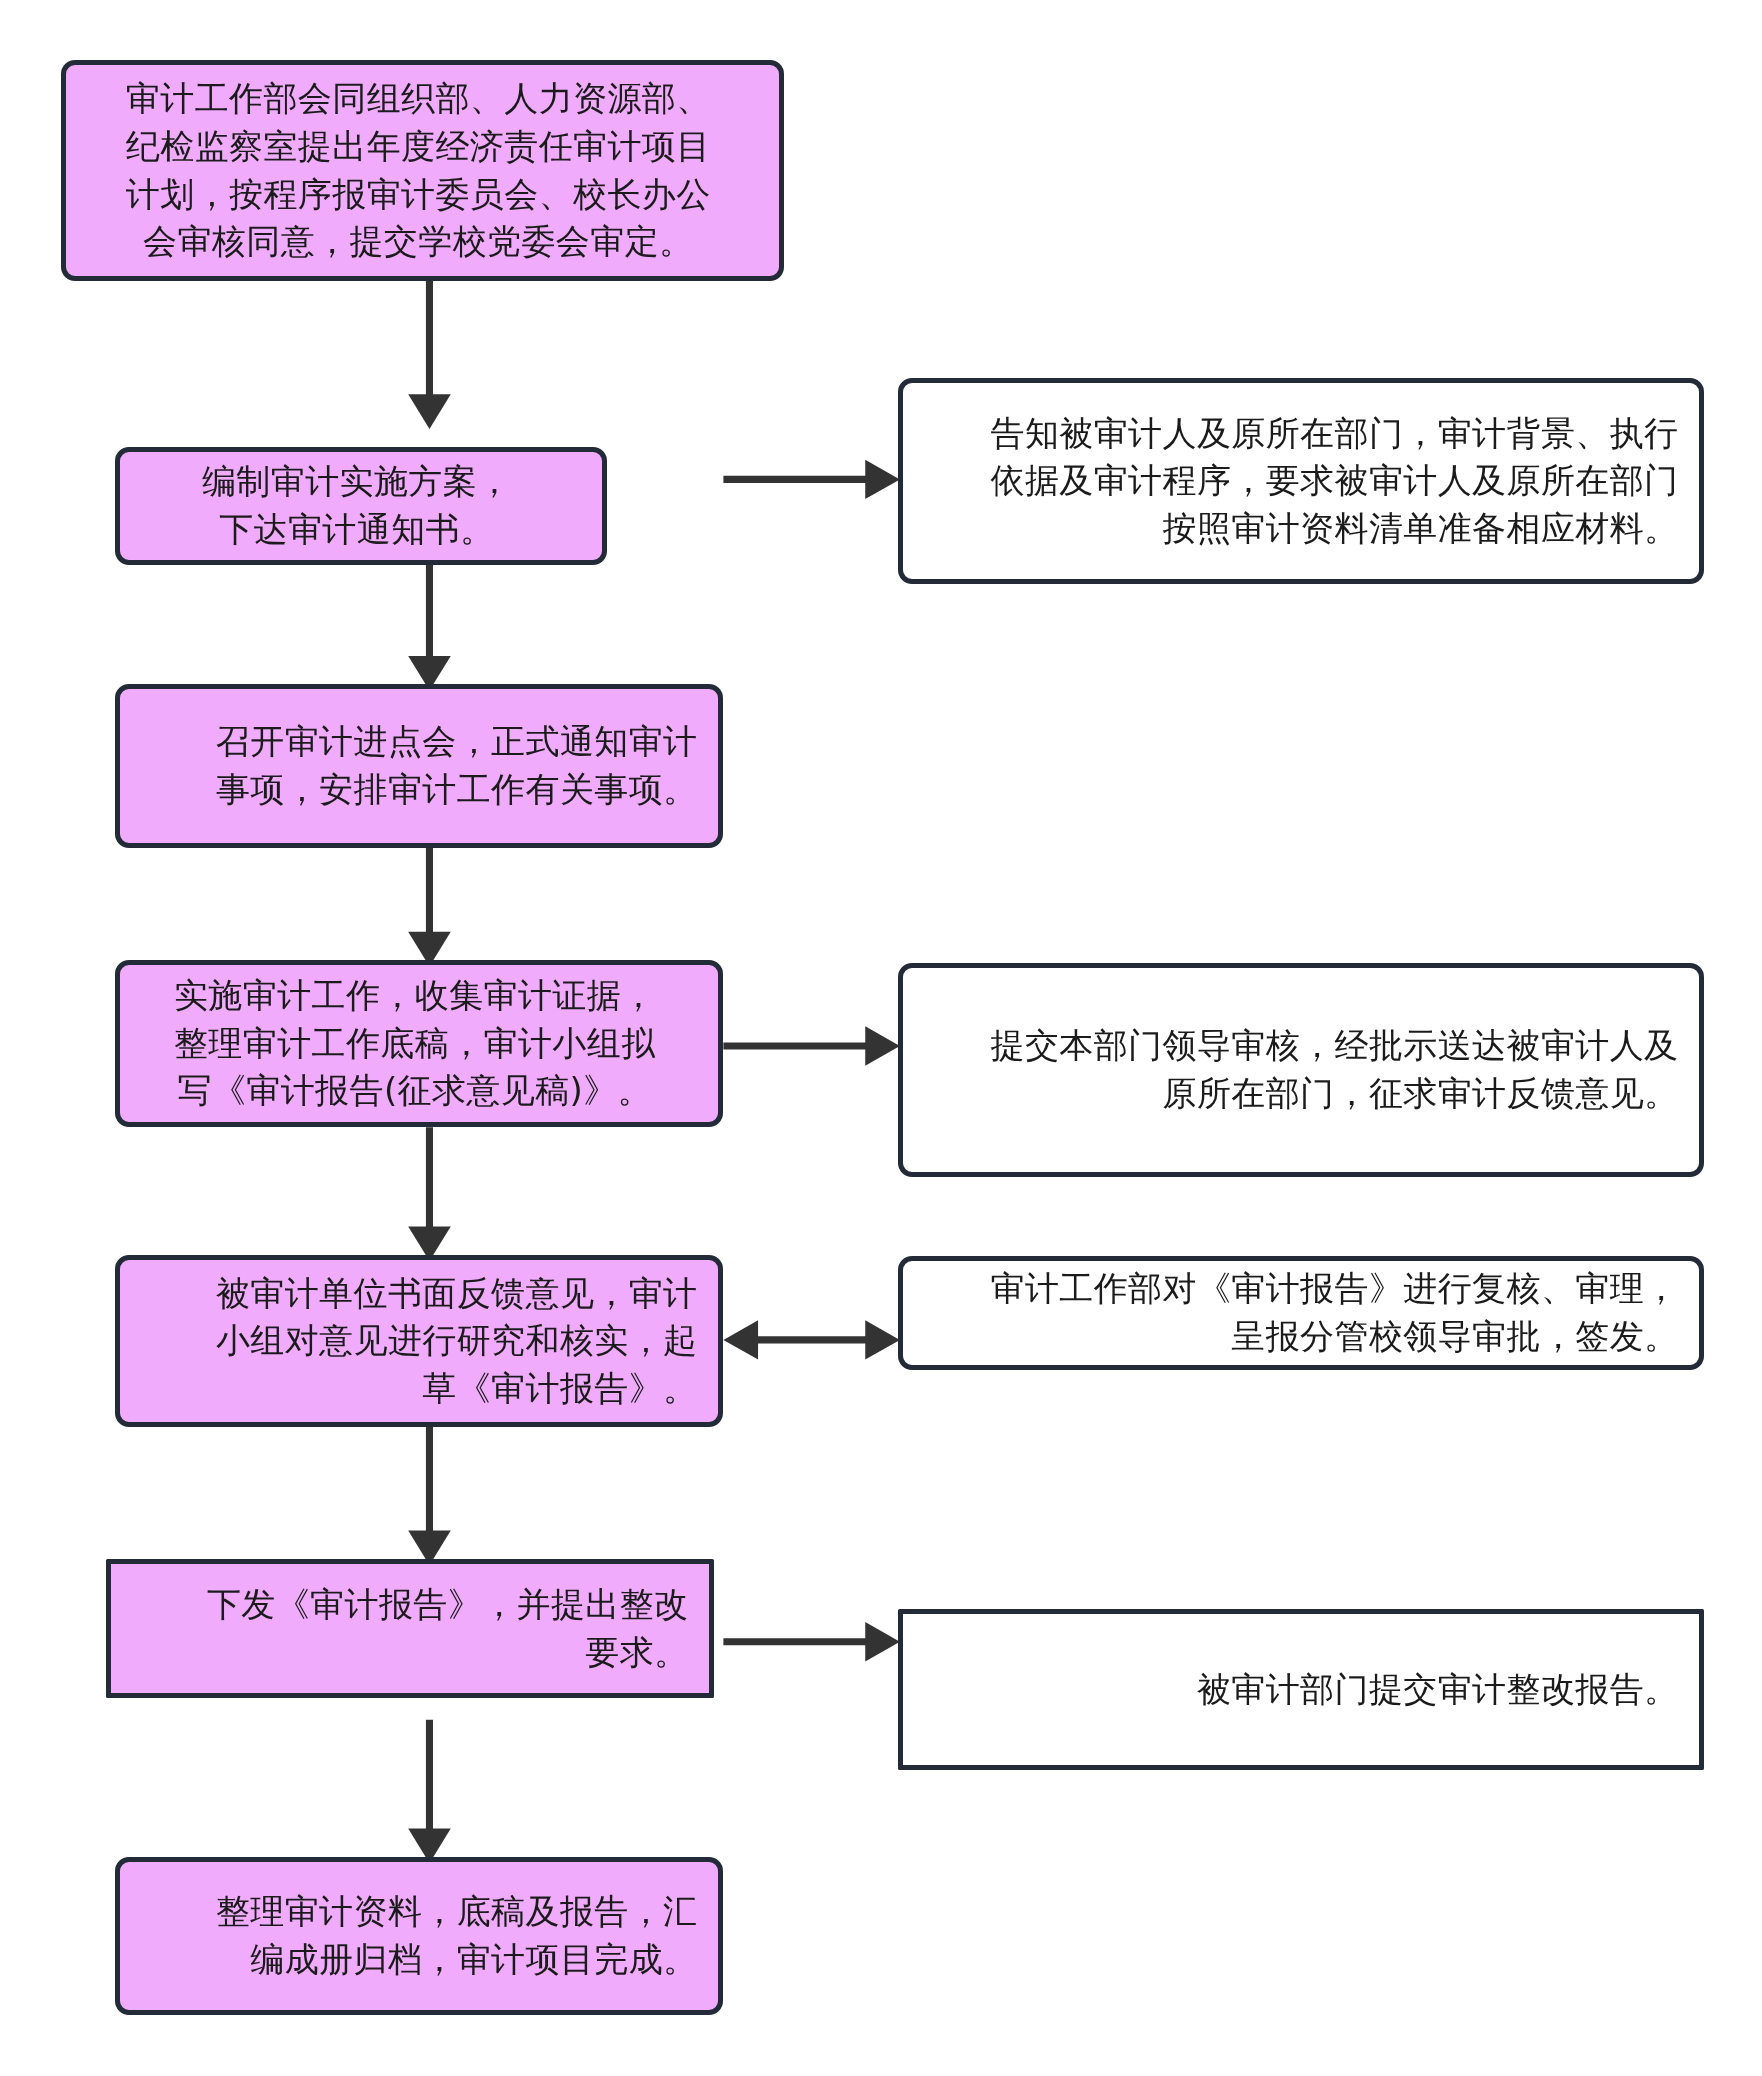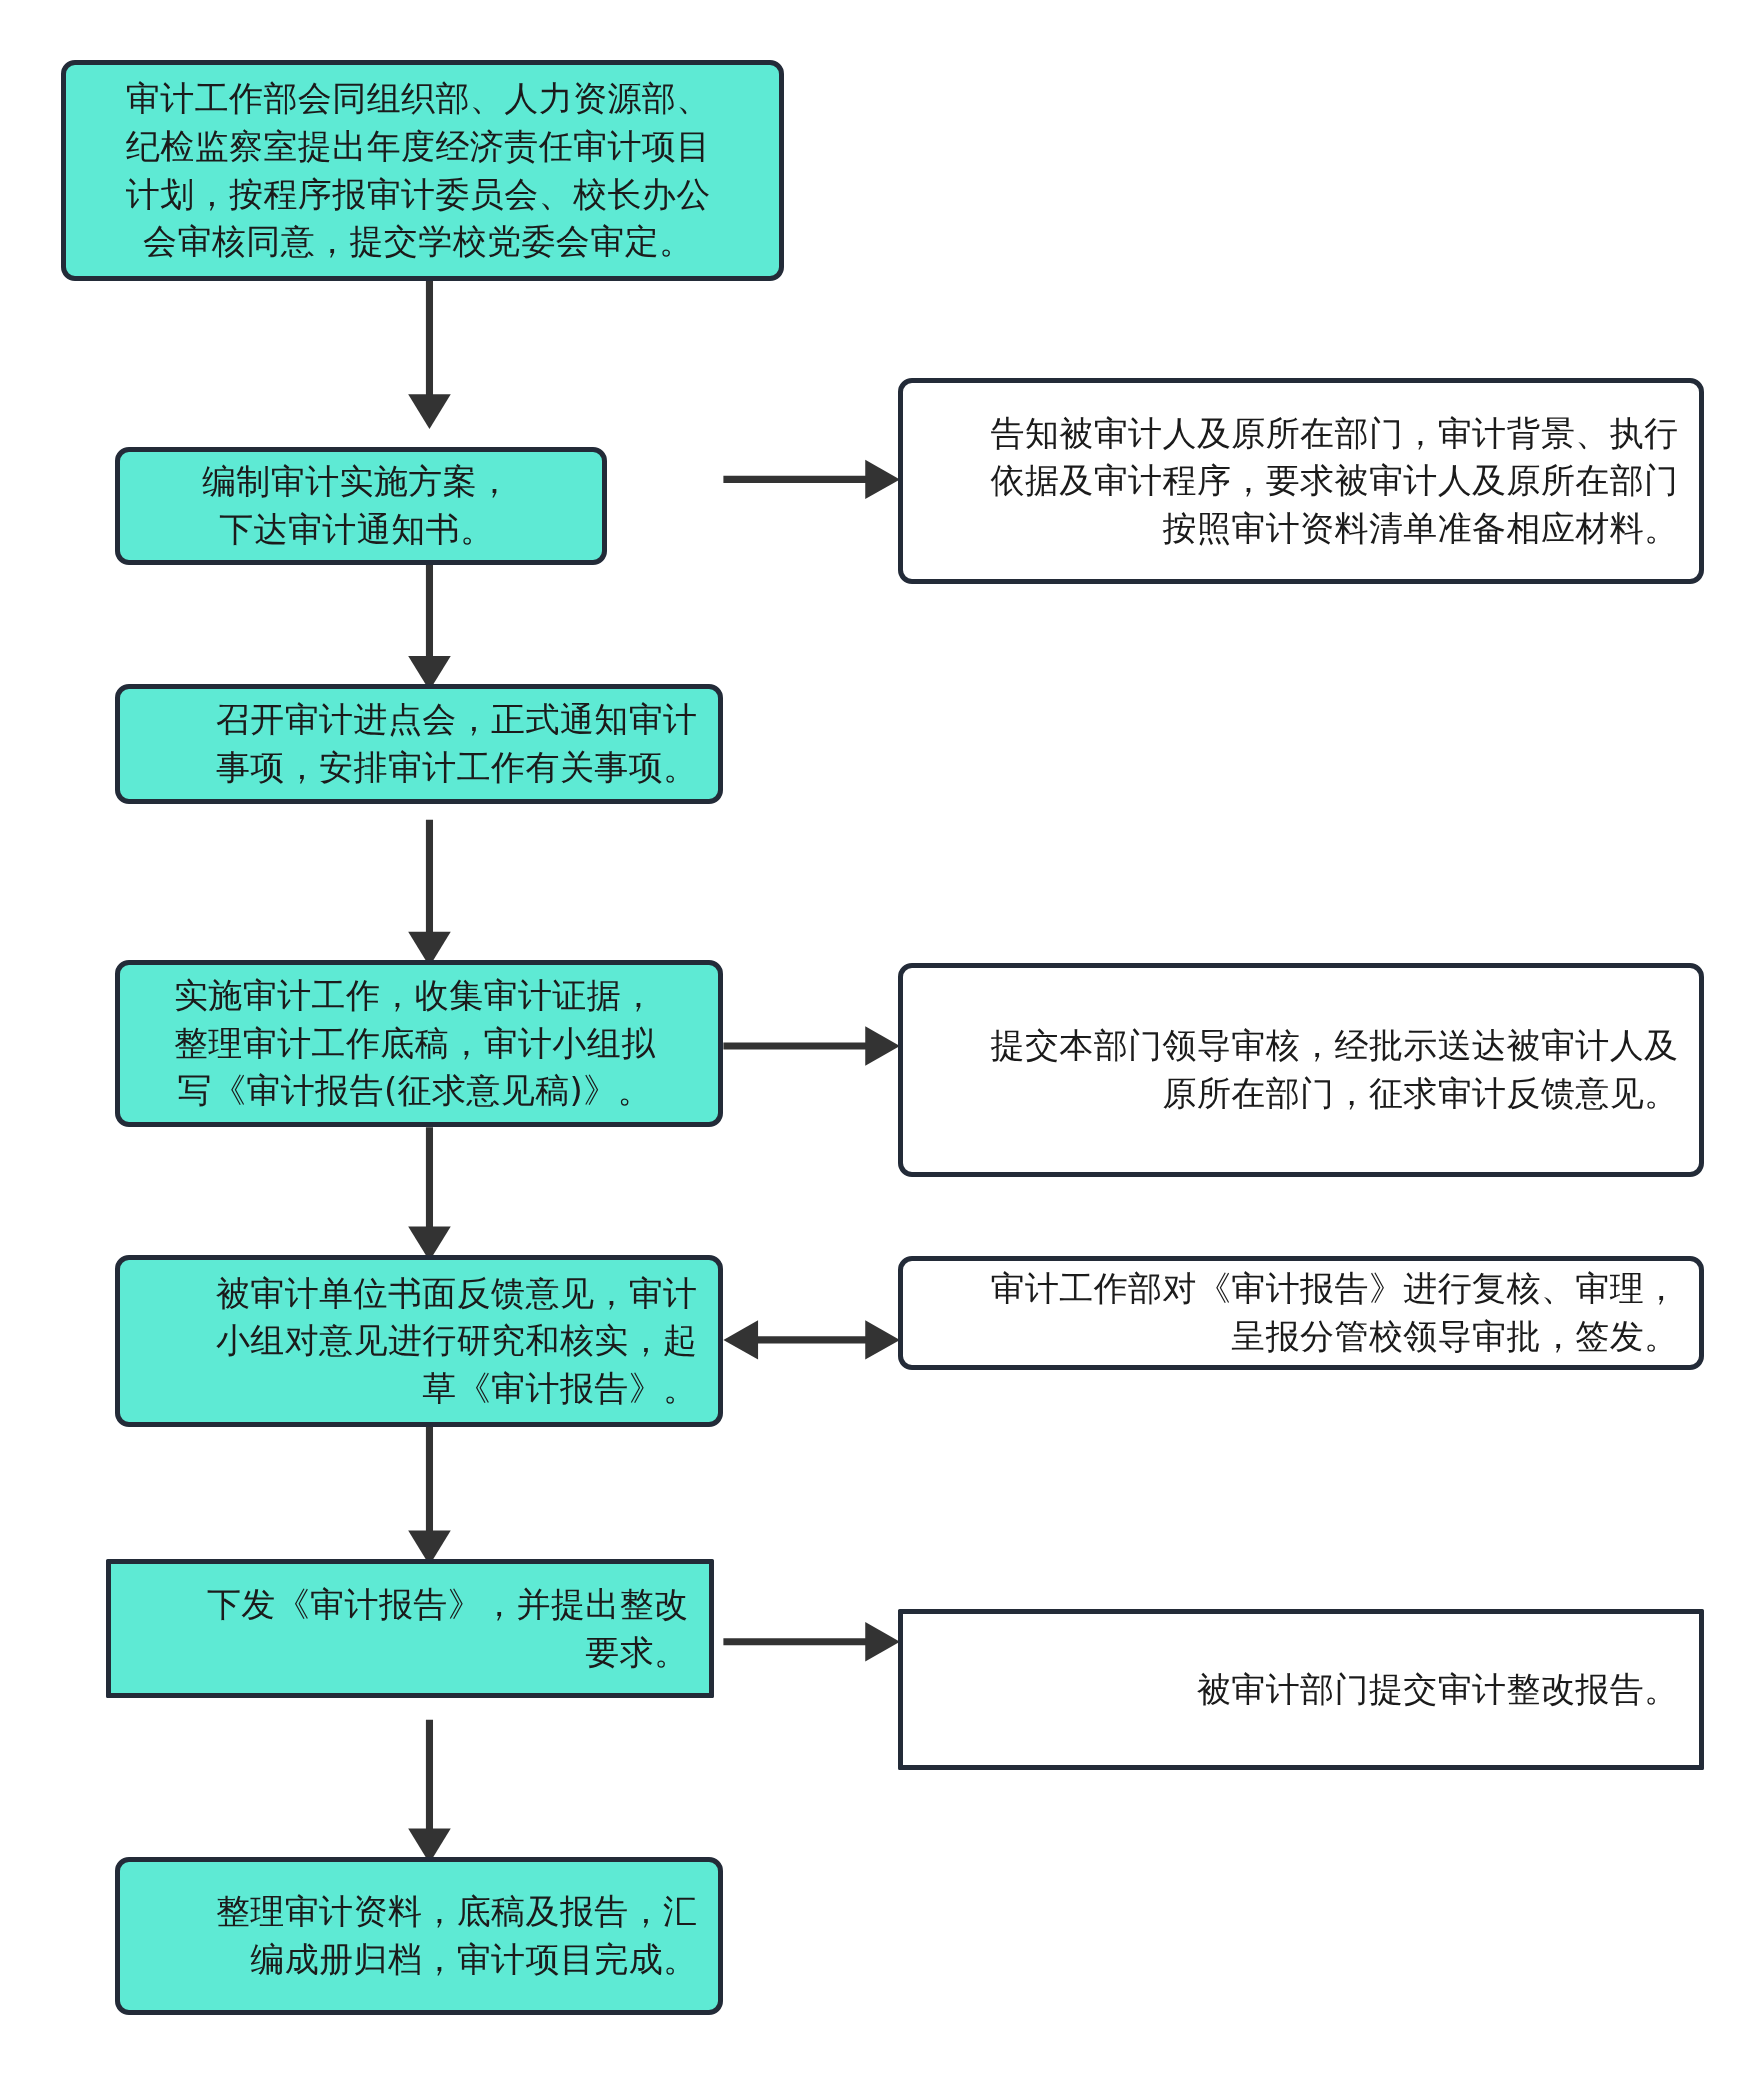--- a/index.html
+++ b/index.html
@@ -23,21 +23,21 @@
     box-sizing: border-box;
     border: 5.5px solid #232b38;
     border-radius: 14px;
     display: flex;
     align-items: center;
     justify-content: flex-start;
     padding: 7.9px 20.5px;
     z-index: 3;
   }
   .node.filled {
-    background: #5eead4;
+    background: #f0abfc;
     padding-left: 12px;
   }
   .node.plain {
     background: #ffffff;
   }
   .node.sharp {
     border-radius: 1.6px;
   }
   .node-text {
     font-family: "DejaVu Sans", "Liberation Sans", sans-serif;
@@ -146,21 +146,21 @@
     <div class="node-text center">编制审计实施方案，
 下达审计通知书。</div>
   </div>
 
   <div class="node plain" style="left:898px; top:378px; width:806px; height:206px;">
     <div class="node-text left">告知被审计人及原所在部门，审计背景、执行
 依据及审计程序，要求被审计人及原所在部门
 按照审计资料清单准备相应材料。</div>
   </div>
 
-  <div class="node filled" style="left:115px; top:684px; width:608px; height:120px;">
+  <div class="node filled" style="left:115px; top:684px; width:608px; height:164px;">
     <div class="node-text left">召开审计进点会，正式通知审计
 事项，安排审计工作有关事项。</div>
   </div>
 
   <div class="node filled" style="left:115px; top:960px; width:608px; height:167px;align-items:center;">
     <div class="node-text center">实施审计工作，收集审计证据，
 整理审计工作底稿，审计小组拟
 写《审计报告(征求意见稿)》。</div>
   </div>
 

